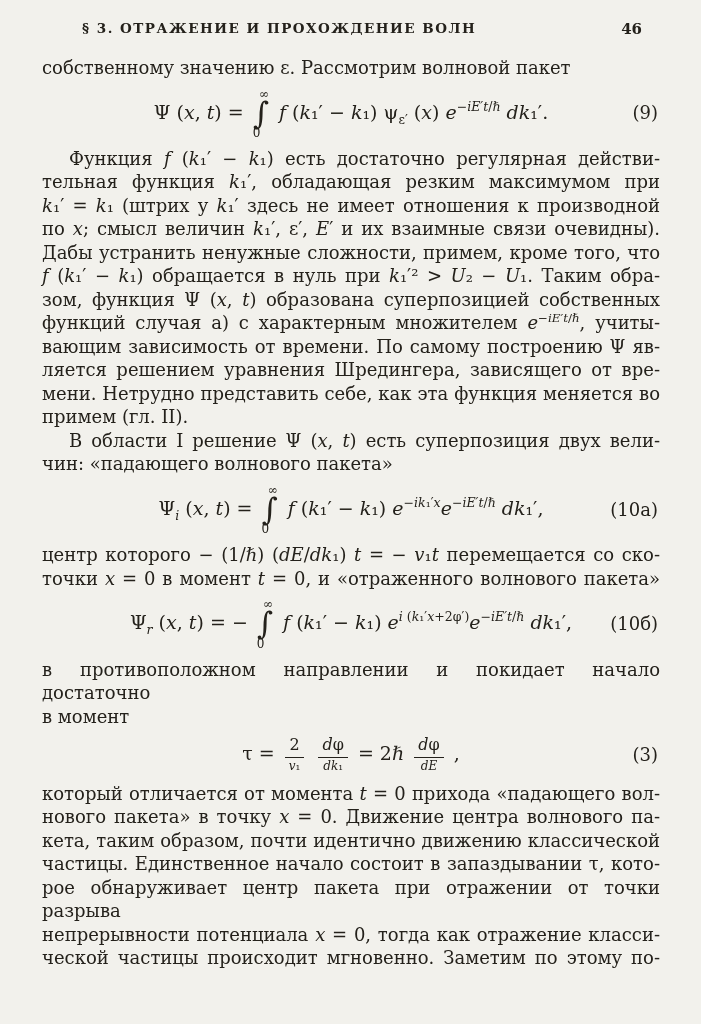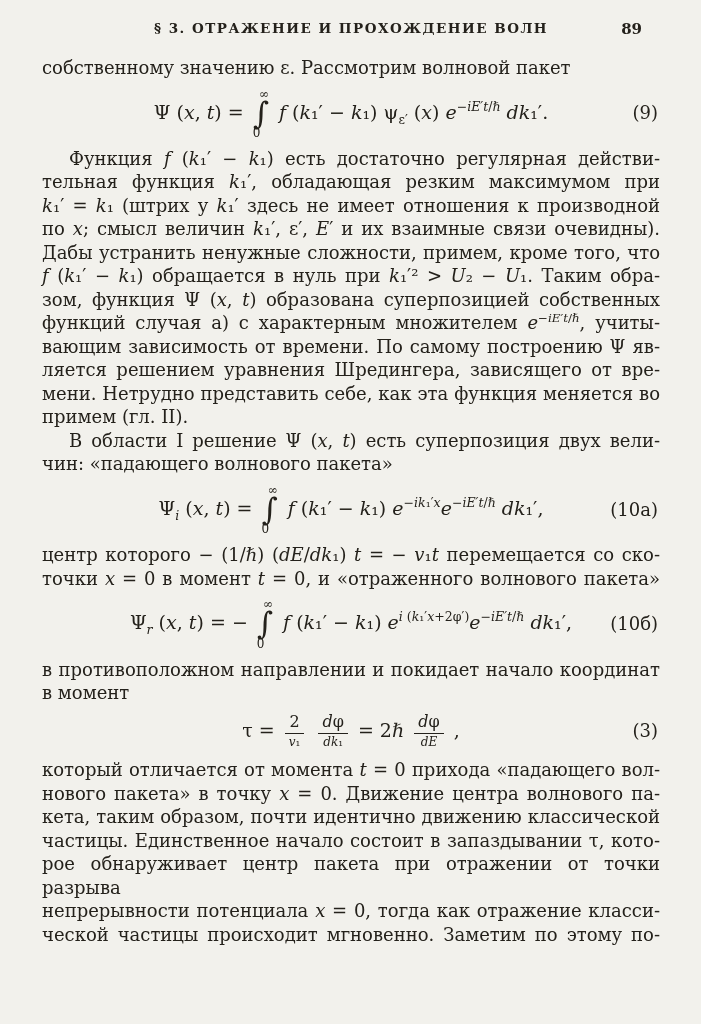--- a/index.html
+++ b/index.html
@@ -10,21 +10,21 @@
     margin:0 auto;
     padding:20px 41px 0 42px;
     background:#f2f1ec;
     color:#24211b;
     font-family:"DejaVu Serif","Liberation Serif",serif;
     overflow:hidden;
   }
   
   .running-head{
     position:relative;
-    text-align:center;
+    text-align:left;
     font-size:13.5px;
     font-weight:bold;
     letter-spacing:1.5px;
     margin-bottom:20px;
     padding:0 40px;
   }
   .page-number{
     position:absolute;
     right:18px;top:0;
     letter-spacing:0;
@@ -89,21 +89,21 @@
     padding:2px 4px 0;
     font-size:12px;line-height:1.15;
   }
 </style>
 </head>
 <body>
 
 <div class="page">
   <div class="running-head">
     <span class="head-title">§ 3. ОТРАЖЕНИЕ И ПРОХОЖДЕНИЕ ВОЛН</span>
-    <span class="page-number">89</span>
+    <span class="page-number">46</span>
   </div>
   <div class="body">
       <div class="par">
         <div class="line noj">собственному значению ε. Рассмотрим волновой пакет</div>
       </div>
       <div class="eqrow">
         <span class="eqmath">Ψ (<i>x</i>, <i>t</i>) = <span class="intgrl">
             <span class="ltop">∞</span>
             <span class="isym">∫</span>
             <span class="lbot">0</span>
@@ -142,21 +142,21 @@
       </div>
       <div class="eqrow">
         <span class="eqmath">Ψ<sub><i>r</i></sub> (<i>x</i>, <i>t</i>) = − <span class="intgrl">
             <span class="ltop">∞</span>
             <span class="isym">∫</span>
             <span class="lbot">0</span>
           </span> <i>f</i> (<i>k</i>₁′ − <i>k</i>₁) <i>e</i><sup><i>i</i> (<i>k</i>₁′<i>x</i>+2φ′)</sup><i>e</i><sup>−<i>iE′t</i>/ℏ</sup> <i>dk</i>₁′,</span>
         <span class="eqnum">(10б)</span>
       </div>
       <div class="par">
-        <div class="line">в противоположном направлении и покидает начало координат</div>
+        <div class="line">в противоположном направлении и покидает начало достаточно</div>
         <div class="line noj">в момент</div>
       </div>
       <div class="eqrow">
         <span class="eqmath">τ = <span class="frac"><span class="fn">2</span><span class="fd"><i>v</i>₁</span></span> <span class="frac"><span class="fn"><i>d</i>φ</span><span class="fd"><i>dk</i>₁</span></span> = 2ℏ <span class="frac"><span class="fn"><i>d</i>φ</span><span class="fd"><i>dE</i></span></span> ,</span>
         <span class="eqnum">(3)</span>
       </div>
       <div class="par">
         <div class="line">который отличается от момента <i>t</i> = 0 прихода «падающего вол-</div>
         <div class="line">нового пакета» в точку <i>x</i> = 0. Движение центра волнового па-</div>
         <div class="line">кета, таким образом, почти идентично движению классической</div>

